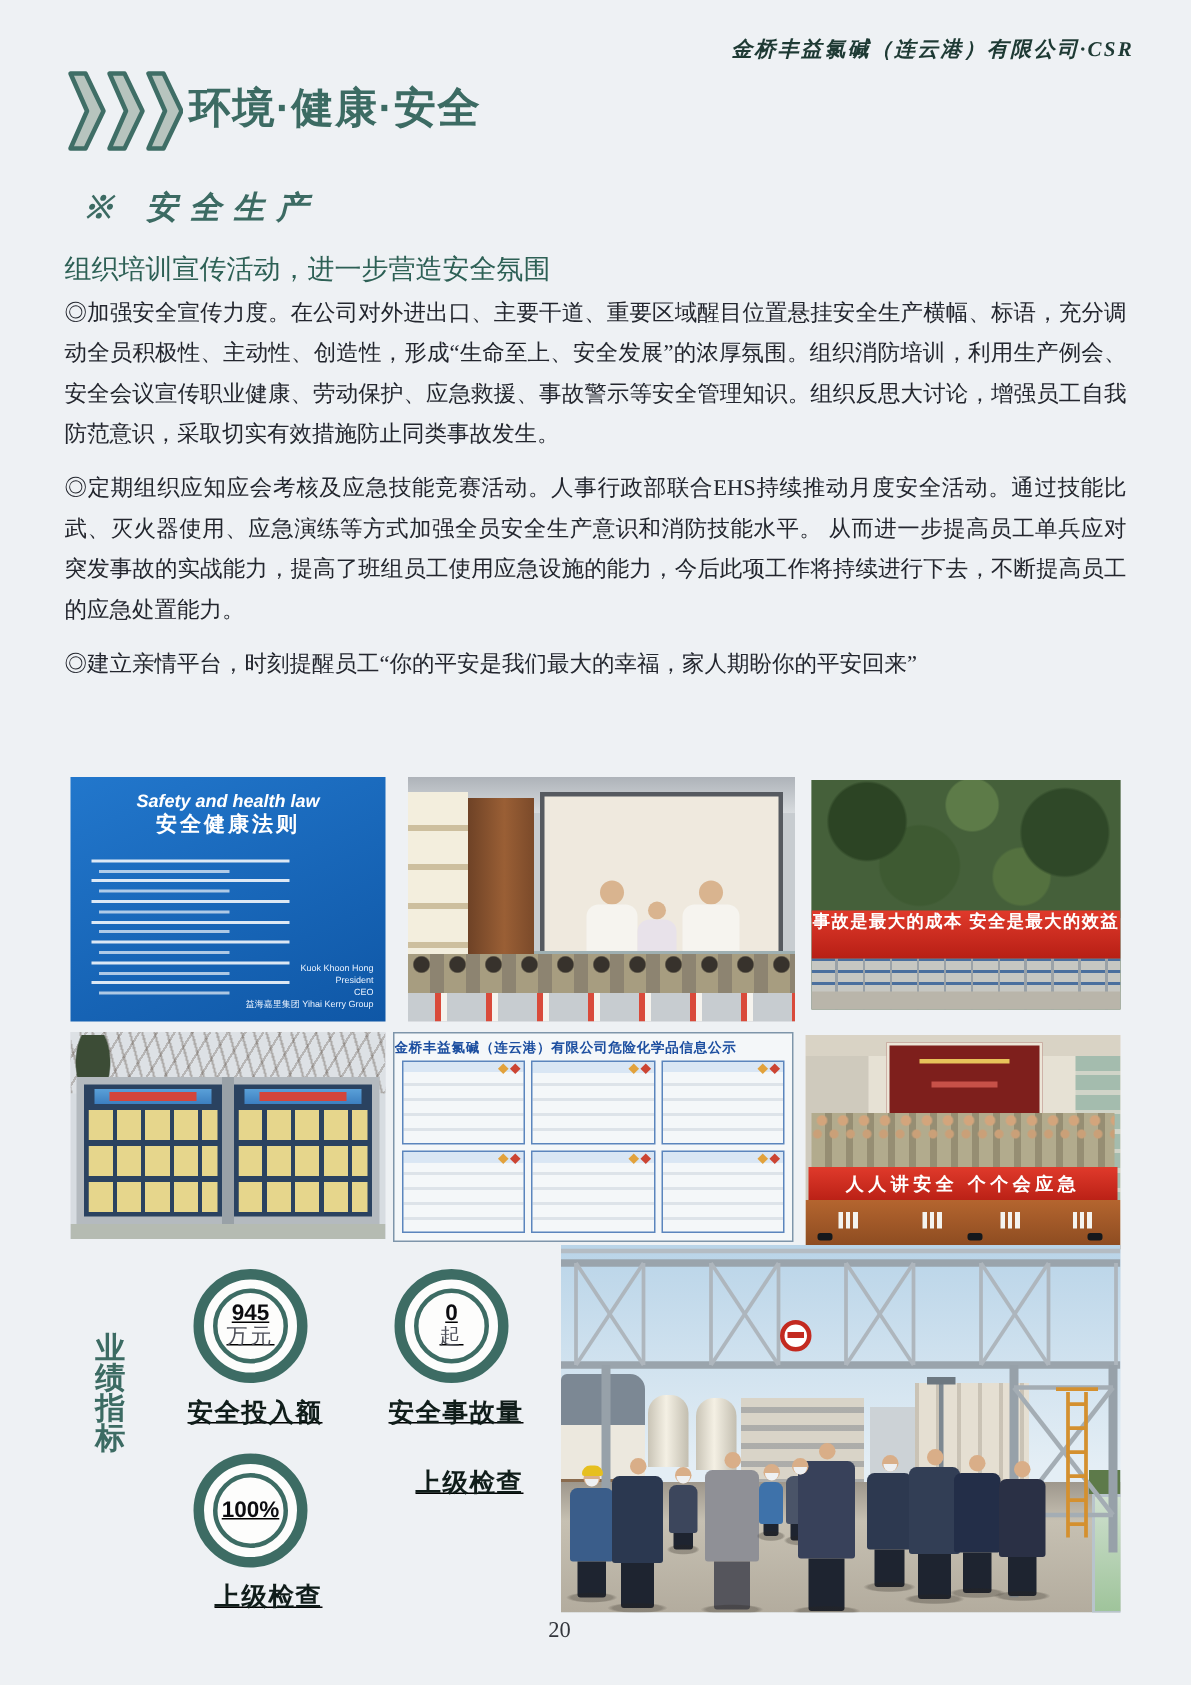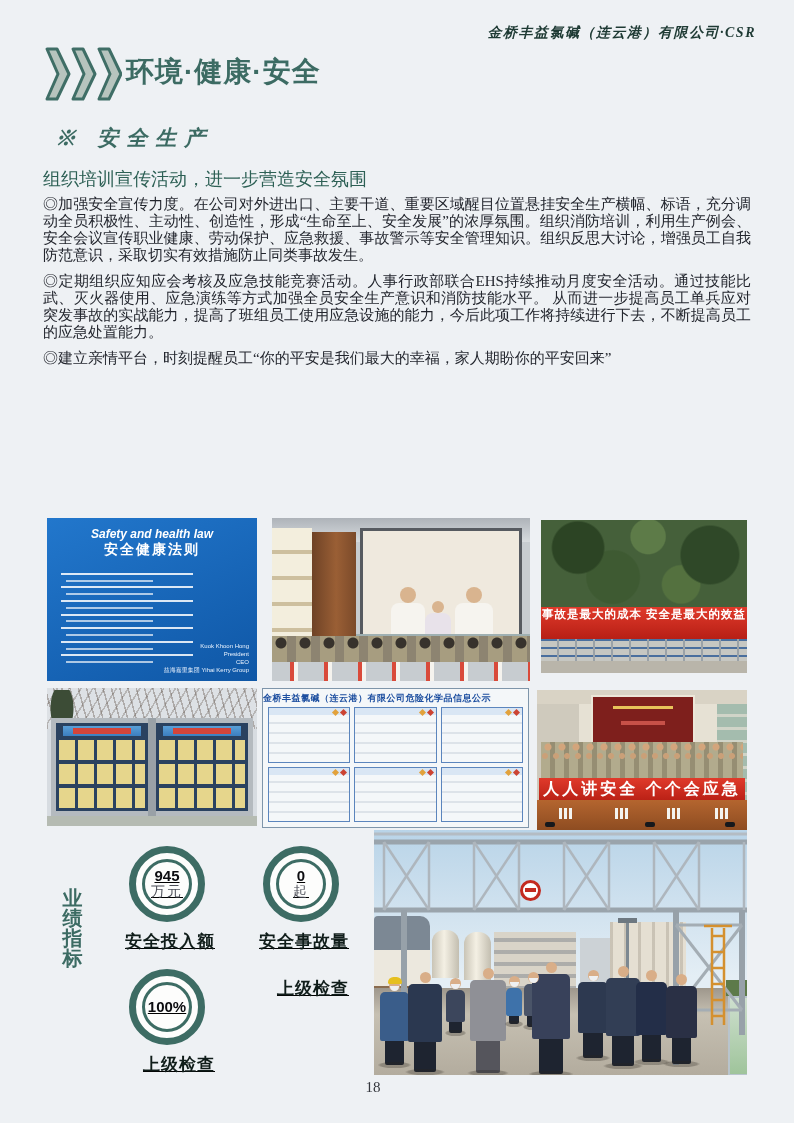--- a/index.html
+++ b/index.html
@@ -11,21 +11,21 @@
            font-style:italic;font-weight:bold;font-size:14px;letter-spacing:1.5px;color:#1e3a34;}
   .chevrons{position:absolute;left:44px;top:46px;}
   .pagetitle{position:absolute;left:126px;top:53px;margin:0;font-size:28px;font-weight:800;
              color:#3c6b63;letter-spacing:1px;}
   .secheading{position:absolute;left:55px;top:124px;font-family:"Liberation Serif",serif;
               font-style:italic;font-weight:bold;font-size:21px;letter-spacing:8px;color:#3c6b63;}
   .subheading{position:absolute;left:43px;top:167px;font-size:18px;font-weight:normal;color:#2d6055;}
 
   
   .bodytext{position:absolute;left:43px;top:196px;width:708px;font-family:"Liberation Serif",serif;
-            font-size:15px;line-height:17px;color:#23262e;text-align:justify;}
+            font-size:15px;line-height:27px;color:#23262e;text-align:justify;}
   .bodytext p{margin:0 0 9px 0;}
 
   
   .photo{position:absolute;overflow:hidden;}
 
   
   #ph1{left:47px;top:518px;width:210px;height:163px;background:linear-gradient(155deg,#2277cc,#0f57a6);}
   .ph1-t1{margin-top:9px;text-align:center;color:#fff;font-weight:bold;font-size:12px;font-style:italic;}
   .ph1-t2{text-align:center;color:#fff;font-weight:bold;font-size:14px;letter-spacing:2px;}
   .ph1-lines{position:absolute;left:14px;top:50px;width:150px;}
@@ -106,21 +106,21 @@
   .p6screen{position:absolute;left:54px;top:5px;width:100px;height:56px;background:#7e1f1c;border:2px solid #ece6d8;}
   .p6s1{position:absolute;left:20%;top:9px;width:60%;height:3px;background:#e8c35a;}
   .p6s2{position:absolute;left:28%;top:24px;width:44%;height:4px;background:#c75148;}
   .crowd6{position:absolute;left:4px;right:4px;top:52px;height:38px;
     background-image:radial-gradient(circle at 7px 5px,#d3a57c 0 3px,transparent 4px),
       radial-gradient(circle at 4px 14px,#caa078 0 2.5px,transparent 3.5px),
       repeating-linear-gradient(90deg,#b2ab8d 0 9px,#968e73 9px 14px);
     background-size:14px 38px,11px 38px,auto;background-repeat:repeat-x,repeat-x,repeat;}
   .p6banner{position:absolute;left:2px;right:2px;top:88px;height:23px;background:linear-gradient(#e03a2b,#b92015);
             display:flex;align-items:center;justify-content:center;}
-  .p6banner span{color:#fff;font-weight:bold;font-size:16px;letter-spacing:3px;white-space:nowrap;}
+  .p6banner span{color:#fff;font-weight:bold;font-size:12px;letter-spacing:3px;white-space:nowrap;}
   .p6table{position:absolute;left:0;right:0;bottom:0;height:33px;background:linear-gradient(#b4652f,#8a4a20);}
   .bgrp{position:absolute;bottom:14px;width:15px;height:11px;
         background:repeating-linear-gradient(90deg,#f4f4f0 0 3px,transparent 3px 5px);}
   .mic{position:absolute;bottom:6px;width:10px;height:5px;border-radius:2px;background:#15181c;}
 
   
   #phbig{left:374px;top:830px;width:373px;height:245px;background:linear-gradient(#b9d4e8,#e4eef5 60%);}
   .truss{position:absolute;left:0;top:0;}
   .gbig{position:absolute;left:0;right:0;top:158px;height:87px;background:linear-gradient(#9e978c,#c6c0b2 30%,#b3ac9e);}
   .bus{position:absolute;left:0;top:86px;width:56px;height:100px;background:linear-gradient(#7c8894 0 34px,#ece8de 34px 70px,#8a6b4e 70px);border-radius:4px 10px 0 0;}
@@ -454,13 +454,13 @@
     <div class="munit"></div>
   </div>
     </div>
   <div class="mlabel">上级检查</div>
 </div>
 
 <div class="metric m4">
   <div class="mlabel">上级检查</div>
 </div>
 
-<div class="pageno">18</div>
+<div class="pageno">20</div>
 
 </body></html>

